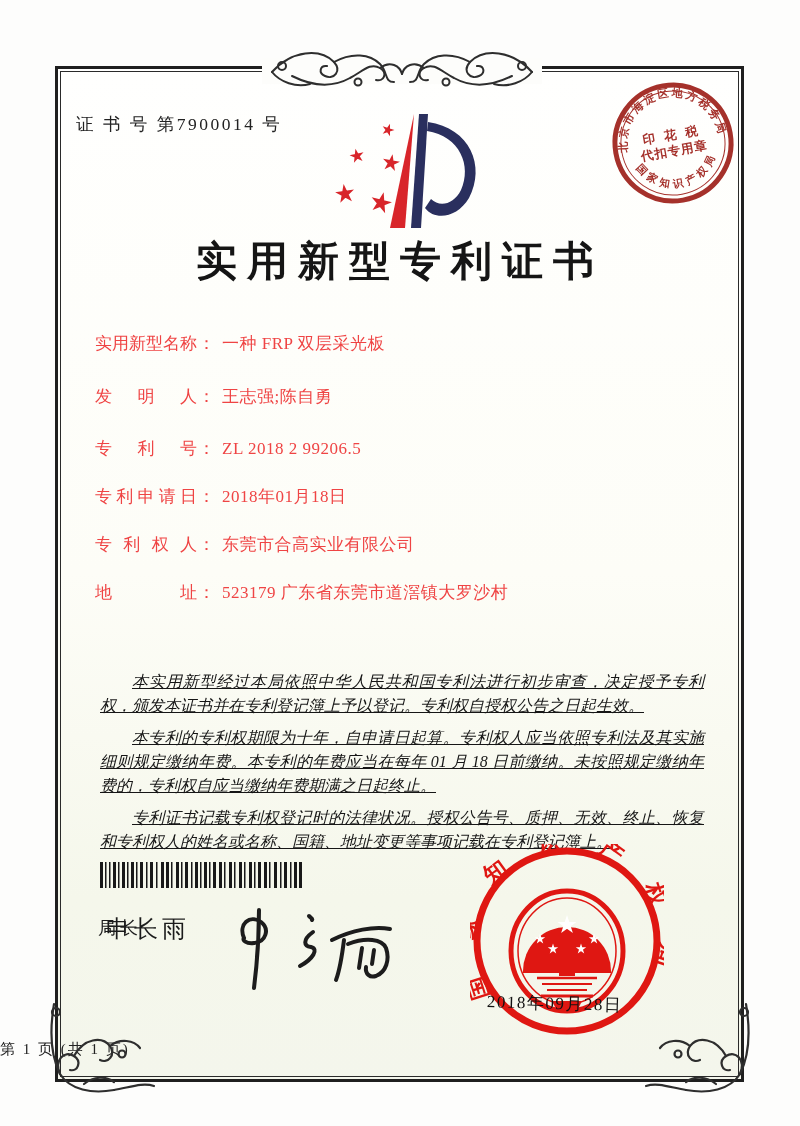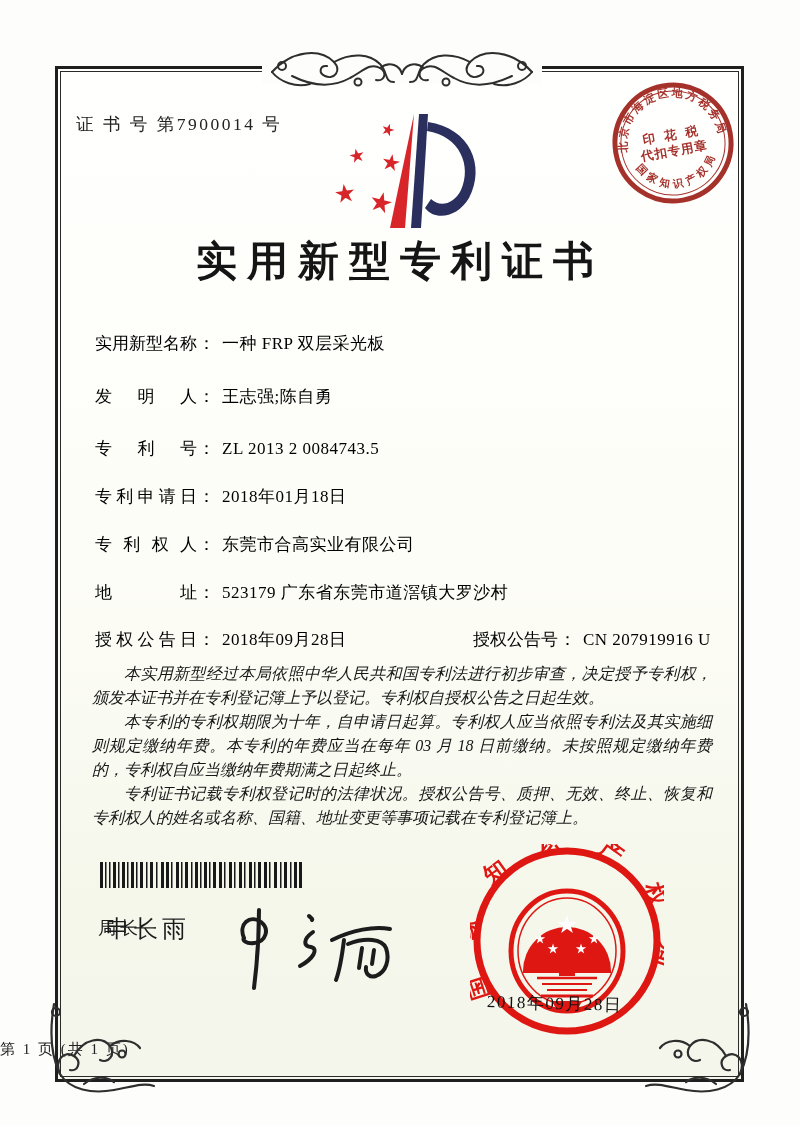--- a/index.html
+++ b/index.html
@@ -26,36 +26,36 @@
   .ornament-corner.right{right:40px;transform:scaleX(-1);}
   
   .cert-no{position:absolute;left:76px;top:112px;font-size:17.5px;letter-spacing:2.5px;color:#222;}
   .logo{position:absolute;left:328px;top:108px;width:166px;height:130px;}
   .tax-stamp{position:absolute;left:606px;top:76px;width:134px;height:134px;transform:rotate(-10deg);opacity:.92;}
   .title{
     position:absolute;left:0;top:234px;width:100%;text-align:center;
     font-size:41px;font-weight:bold;letter-spacing:10px;color:#151515;
   }
   
-  .field-row{position:absolute;left:95px;font-size:17px;line-height:22px;white-space:nowrap;color:#000000;}
+  .field-row{position:absolute;left:95px;font-size:17px;line-height:22px;white-space:nowrap;color:#ef4444;}
   .field-label{
     display:inline-block;width:102px;text-align:justify;text-align-last:justify;
     vertical-align:top;
   }
   .field-colon{display:inline-block;margin-left:1px;}
   .field-value{display:inline-block;margin-left:7px;letter-spacing:.5px;}
   .grant-group{position:absolute;left:378px;top:0;}
   .grant-group .field-label{width:85px;}
   
   .body-text{
     position:absolute;left:92px;top:662px;width:620px;
     font-size:16px;line-height:24px;text-align:justify;color:#161616;
     font-style:italic; 
   }
-  .body-text p{margin:0;text-indent:2em;}
+  .body-text p{margin:8px;text-indent:2em;text-decoration:underline;}
   
   .barcode{position:absolute;left:100px;top:862px;width:202px;height:26px;}
   .sig-title{position:absolute;left:98px;top:916px;font-size:18px;letter-spacing:4px;}
   .sig-name{position:absolute;left:106px;top:913px;font-size:24px;letter-spacing:4px;text-align:center;}
   .signature{position:absolute;left:214px;top:882px;width:204px;height:118px;}
   .big-seal{position:absolute;left:470px;top:844px;width:194px;height:194px;}
   .seal-date{
     position:absolute;left:487px;top:992px;font-size:17px;letter-spacing:1.5px;
     color:#111;transform:rotate(1.6deg);white-space:nowrap;
   }
@@ -154,41 +154,35 @@
 
   <div class="title">实用新型专利证书</div>
 
   <div class="field-row" style="top:333px">
     <span class="field-label">实用新型名称</span><span class="field-colon">：</span><span class="field-value">一种 FRP 双层采光板</span>
   </div>
   <div class="field-row" style="top:386px">
     <span class="field-label">发明人</span><span class="field-colon">：</span><span class="field-value">王志强;陈自勇</span>
   </div>
   <div class="field-row" style="top:438px">
-    <span class="field-label">专利号</span><span class="field-colon">：</span><span class="field-value">ZL 2013 2 0084743.5</span>
+    <span class="field-label">专利号</span><span class="field-colon">：</span><span class="field-value">ZL 2018 2 99206.5</span>
   </div>
   <div class="field-row" style="top:486px">
     <span class="field-label">专利申请日</span><span class="field-colon">：</span><span class="field-value">2018年01月18日</span>
   </div>
   <div class="field-row" style="top:534px">
     <span class="field-label">专利权人</span><span class="field-colon">：</span><span class="field-value">东莞市合高实业有限公司</span>
   </div>
   <div class="field-row" style="top:582px">
     <span class="field-label">地址</span><span class="field-colon">：</span><span class="field-value">523179 广东省东莞市道滘镇大罗沙村</span>
   </div>
-  <div class="field-row" style="top:629px">
-    <span class="field-label">授权公告日</span><span class="field-colon">：</span><span class="field-value">2018年09月28日</span>
-    <span class="grant-group">
-      <span class="field-label">授权公告号</span><span class="field-colon">：</span><span class="field-value">CN 207919916 U</span>
-    </span>
-  </div>
 
   <div class="body-text">
     <p>本实用新型经过本局依照中华人民共和国专利法进行初步审查，决定授予专利权，颁发本证书并在专利登记簿上予以登记。专利权自授权公告之日起生效。</p>
-    <p>本专利的专利权期限为十年，自申请日起算。专利权人应当依照专利法及其实施细则规定缴纳年费。本专利的年费应当在每年 03 月 18 日前缴纳。未按照规定缴纳年费的，专利权自应当缴纳年费期满之日起终止。</p>
+    <p>本专利的专利权期限为十年，自申请日起算。专利权人应当依照专利法及其实施细则规定缴纳年费。本专利的年费应当在每年 01 月 18 日前缴纳。未按照规定缴纳年费的，专利权自应当缴纳年费期满之日起终止。</p>
     <p>专利证书记载专利权登记时的法律状况。授权公告号、质押、无效、终止、恢复和专利权人的姓名或名称、国籍、地址变更等事项记载在专利登记簿上。</p>
   </div>
 
   <svg class="barcode" viewBox="0 0 202 26" preserveAspectRatio="none">
     <g fill="#191919">
       <rect x="0" width="3" height="26"></rect>
         <rect x="5" width="1.5" height="26"></rect>
         <rect x="9" width="1.5" height="26"></rect>
       <rect x="13" width="3" height="26"></rect>
         <rect x="18" width="1.5" height="26"></rect>

